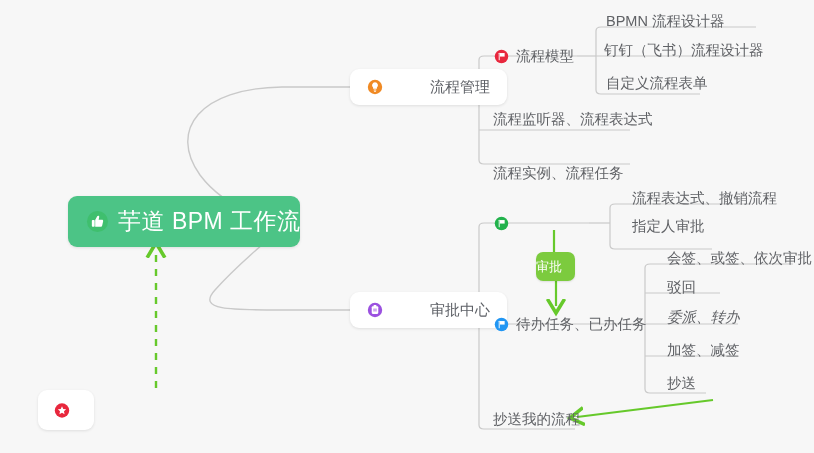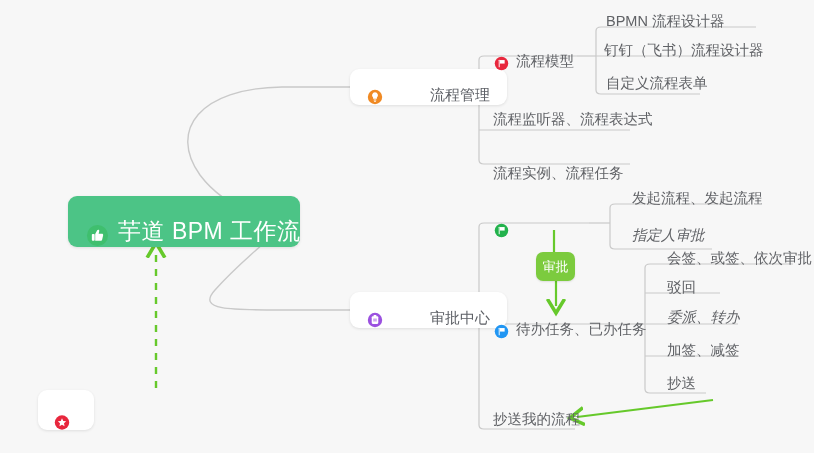--- a/index.html
+++ b/index.html
@@ -6,21 +6,21 @@
   body{
     width:814px;height:453px;
     background:#f7f7f7;
     font-family:"Liberation Sans","DejaVu Sans",sans-serif;
     overflow:hidden;
   }
   #canvas{position:relative;width:814px;height:453px;}
   #wires{position:absolute;left:0;top:0;width:814px;height:453px;pointer-events:none;}
 
   
-  .node{position:absolute;display:flex;align-items:flex-end;box-sizing:border-box;white-space:nowrap;}
+  .node{position:absolute;display:flex;align-items:center;box-sizing:border-box;white-space:nowrap;}
 
   .root{
     left:32px;top:196px;width:232px;height:51px;
     background:#4cc486;border-radius:9px;
     box-shadow:0 1px 3px rgba(0,0,0,.10);
     padding:0 0 0 18px;
     color:#ffffff;font-size:23px;letter-spacing:.5px;margin-left:36px;
   }
   .root .lbl{font-size:23px;color:#fff;}
 
@@ -56,21 +56,21 @@
   .ico{display:inline-flex;align-items:center;justify-content:center;flex:0 0 auto;}
   .ico.r22{width:23px;height:23px;margin-right:9px;}
   .ico.r16{width:16px;height:16px;margin-right:8px;}
   .ico.r15{width:15px;height:15px;margin-right:7px;}
 
   
   .badge{
     position:absolute;left:536px;top:252px;
     width:39px;height:29px;border-radius:7px;
     background:#7ccb3e;color:#ffffff;font-size:13px;
-    display:flex;align-items:center;justify-content:center;
+    display:flex;align-items:center;
     box-shadow:0 1px 2px rgba(0,0,0,.10);
   }
 </style>
 </head>
 <body>
 
 <div id="canvas">
 
   <svg id="wires" viewBox="0 0 814 453">
 
@@ -196,23 +196,23 @@
     <span class="ico r15">
       <svg width="15" height="15" viewBox="0 0 20 20">
         <circle cx="10" cy="10" r="9" fill="#22b24c"></circle>
         <rect x="6.3" y="5" width="1.25" height="10" rx="0.5" fill="#ffffff"></rect>
         <path d="M7.9 5.4 L14.2 5.4 L14.2 10.1 L7.9 10.1 Z" fill="#ffffff"></path>
       </svg>
     </span>
   </div>
 
   <div class="leaf" style="left:622px;top:189px;">
-    <span>发起流程、发起流程</span>
-  </div>
-  <div class="leaf" style="left:622px;top:226px;font-style:italic;">
+    <span>流程表达式、撤销流程</span>
+  </div>
+  <div class="leaf" style="left:622px;top:217px;">
     <span>指定人审批</span>
   </div>
 
   <div class="node plain" style="left:490px;top:309px;">
     <span class="ico r15">
       <svg width="15" height="15" viewBox="0 0 20 20">
         <circle cx="10" cy="10" r="9" fill="#2196f3"></circle>
         <rect x="6.3" y="5" width="1.25" height="10" rx="0.5" fill="#ffffff"></rect>
         <path d="M7.9 5.4 L14.2 5.4 L14.2 10.1 L7.9 10.1 Z" fill="#ffffff"></path>
       </svg>

